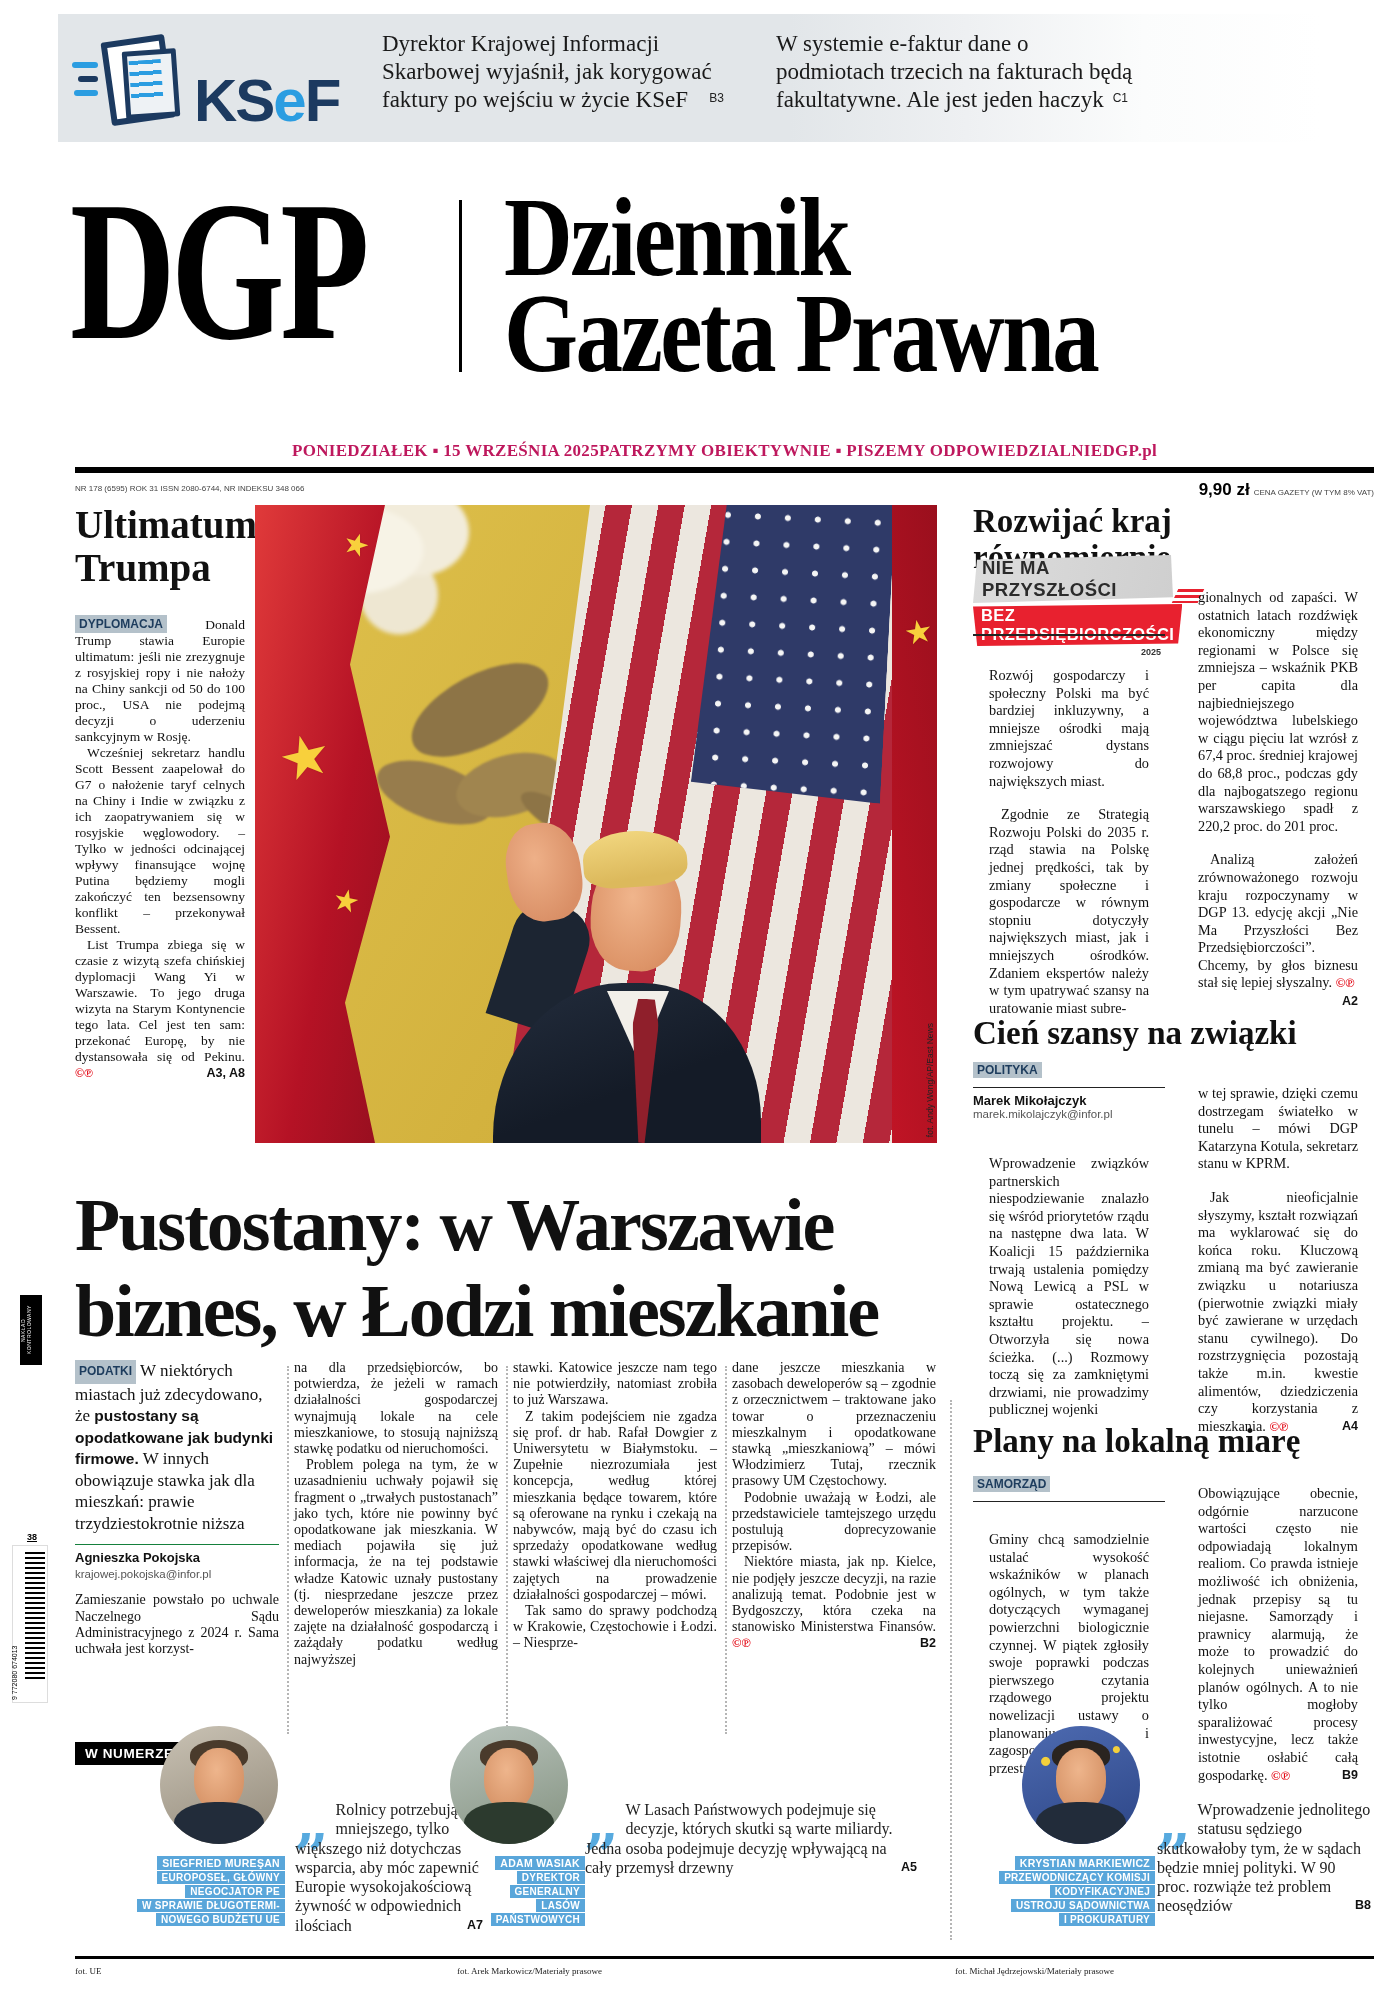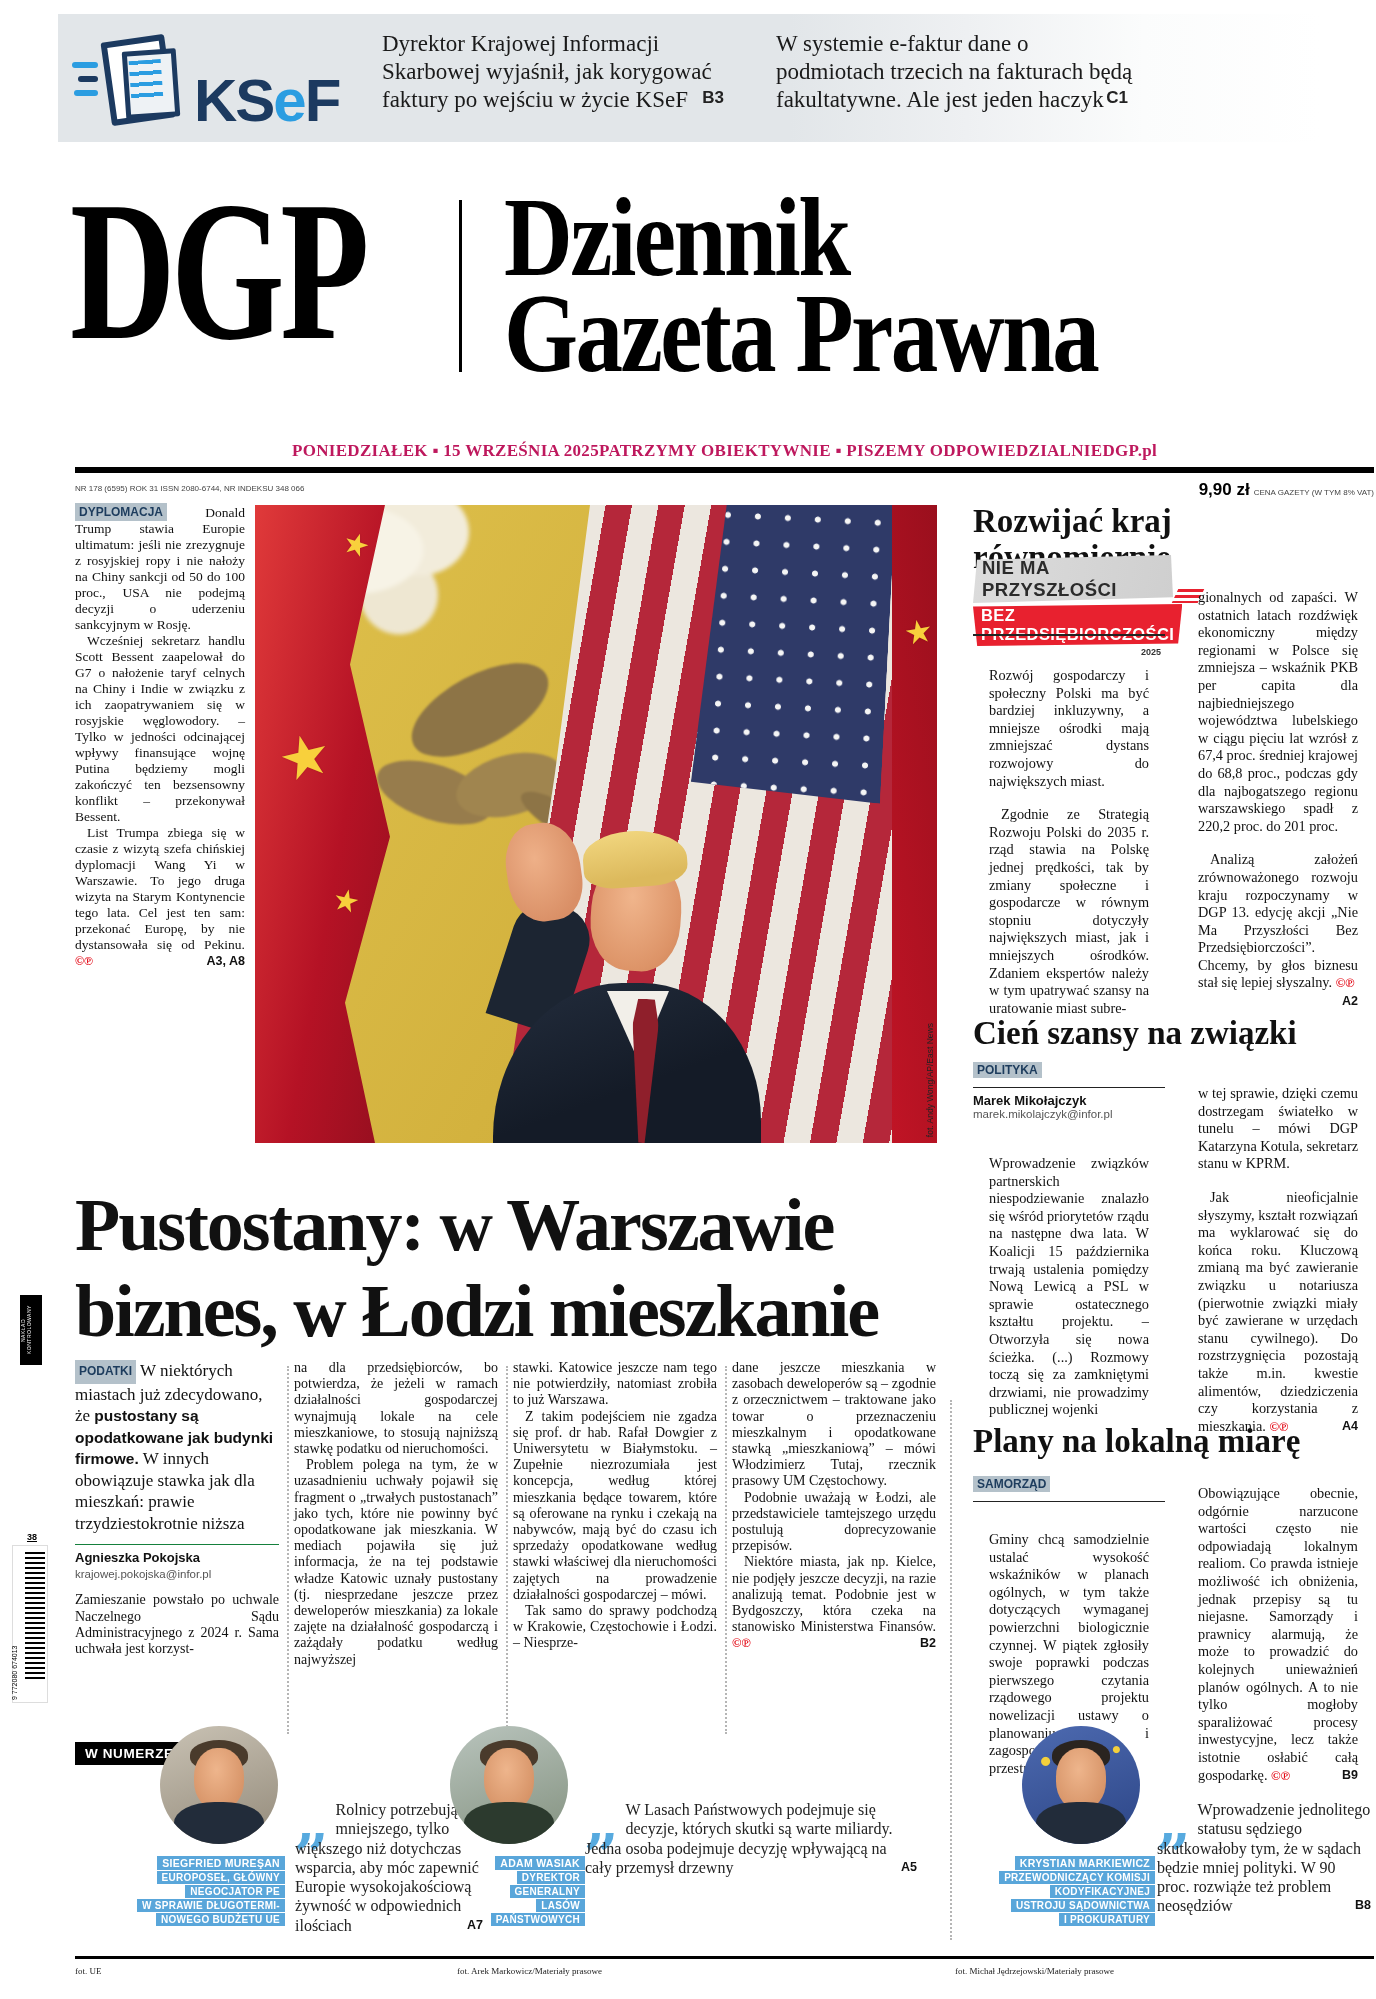--- a/index.html
+++ b/index.html
@@ -21,21 +21,21 @@
   .ki-dash.d1{left:0;top:30px;width:26px;}
   .ki-dash.d2{left:6px;top:44px;width:20px;background:#1c3a60;}
   .ki-dash.d3{left:2px;top:58px;width:24px;}
   .ksef-text{position:absolute;left:136px;top:24px;font-family:"Liberation Sans",sans-serif;
     font-weight:bold;font-size:60px;letter-spacing:-2px;color:#1c3a60;margin-top:28px;}
   .ksef-text .e{color:#2b9de1;}
   .b-head{position:absolute;top:16px;font-size:23px;line-height:28px;color:#1a1a1a;}
   .b-h1{left:324px;width:348px;}
   .b-h2{left:718px;width:358px;}
   .b-ref{position:absolute;right:6px;bottom:2px;font-family:"Liberation Sans",sans-serif;
-    font-weight:bold;font-size:17px;color:#222;}
+    font-weight:normal;font-size:12px;color:#222;}
 
   
   .dgp-logo{position:absolute;left:70px;top:196px;font-weight:bold;font-size:200px;line-height:150px;
     letter-spacing:-6px;transform:scaleX(.73);transform-origin:0 0;color:#000;}
   .mast-rule{position:absolute;left:459px;top:200px;width:3px;height:172px;background:#000;}
   .mast-name{position:absolute;left:504px;font-weight:bold;font-size:112px;line-height:94px;
     letter-spacing:-3px;transform:scaleX(.85);transform-origin:0 0;color:#000;}
   .mast-n1{top:190px;}
   .mast-n2{top:286px;}
 
@@ -228,20 +228,21 @@
     <span data-name="dateline-motto">PATRZYMY OBIEKTYWNIE ▪ PISZEMY ODPOWIEDZIALNIE</span>
     <span data-name="dateline-site">DGP.pl</span>
   </div>
   <div class="rule-main" data-name="masthead-rule"></div>
   <div class="issue-row" data-name="issue-info-row">
     <span class="issue-no" data-name="issue-number">NR 178 (6595) ROK 31 ISSN 2080-6744, NR INDEKSU 348 066</span>
     <span class="price-box" data-name="price-box"><span class="price" data-name="price">9,90 zł</span><span data-name="price-note">CENA GAZETY (W TYM 8% VAT)</span></span>
   </div>
 
   <div class="art-trump" data-name="article-ultimatum-trumpa">
+    <h1 data-name="article-title">Ultimatum Trumpa</h1>
     <div class="body">
       <p data-name="article-paragraph"><span class="tag" data-name="section-tag">DYPLOMACJA</span> <span data-name="paragraph-text">Donald Trump stawia Europie ultimatum: jeśli nie zrezygnuje z rosyjskiej ropy i nie nałoży na Chiny sankcji od 50 do 100 proc., USA nie podejmą decyzji o uderzeniu sankcyjnym w Rosję.</span></p>
       <p data-name="article-paragraph">Wcześniej sekretarz handlu Scott Bessent zaapelował do G7 o nałożenie taryf celnych na Chiny i Indie w związku z ich zaopatrywaniem się w rosyjskie węglowodory. – Tylko w jedności odcinającej wpływy finansujące wojnę Putina będziemy mogli zakończyć ten bezsensowny konflikt – przekonywał Bessent.</p>
       <p data-name="article-paragraph"><span data-name="paragraph-text">List Trumpa zbiega się w czasie z wizytą szefa chińskiej dyplomacji Wang Yi w Warszawie. To jego druga wizyta na Starym Kontynencie tego lata. Cel jest ten sam: przekonać Europę, by nie dystansowała się od Pekinu.</span> <span class="cpr" data-name="copyright-mark">©℗</span><span class="pref" data-name="page-ref">A3, A8</span></p>
     </div>
   </div>
 
   <div class="photo" data-name="main-photo-trump-flags">
     <div class="ph-flower ph-f1" data-name="magnolia-flower-decor"></div>
     <div class="ph-flower ph-f2" data-name="magnolia-flower-decor"></div>

